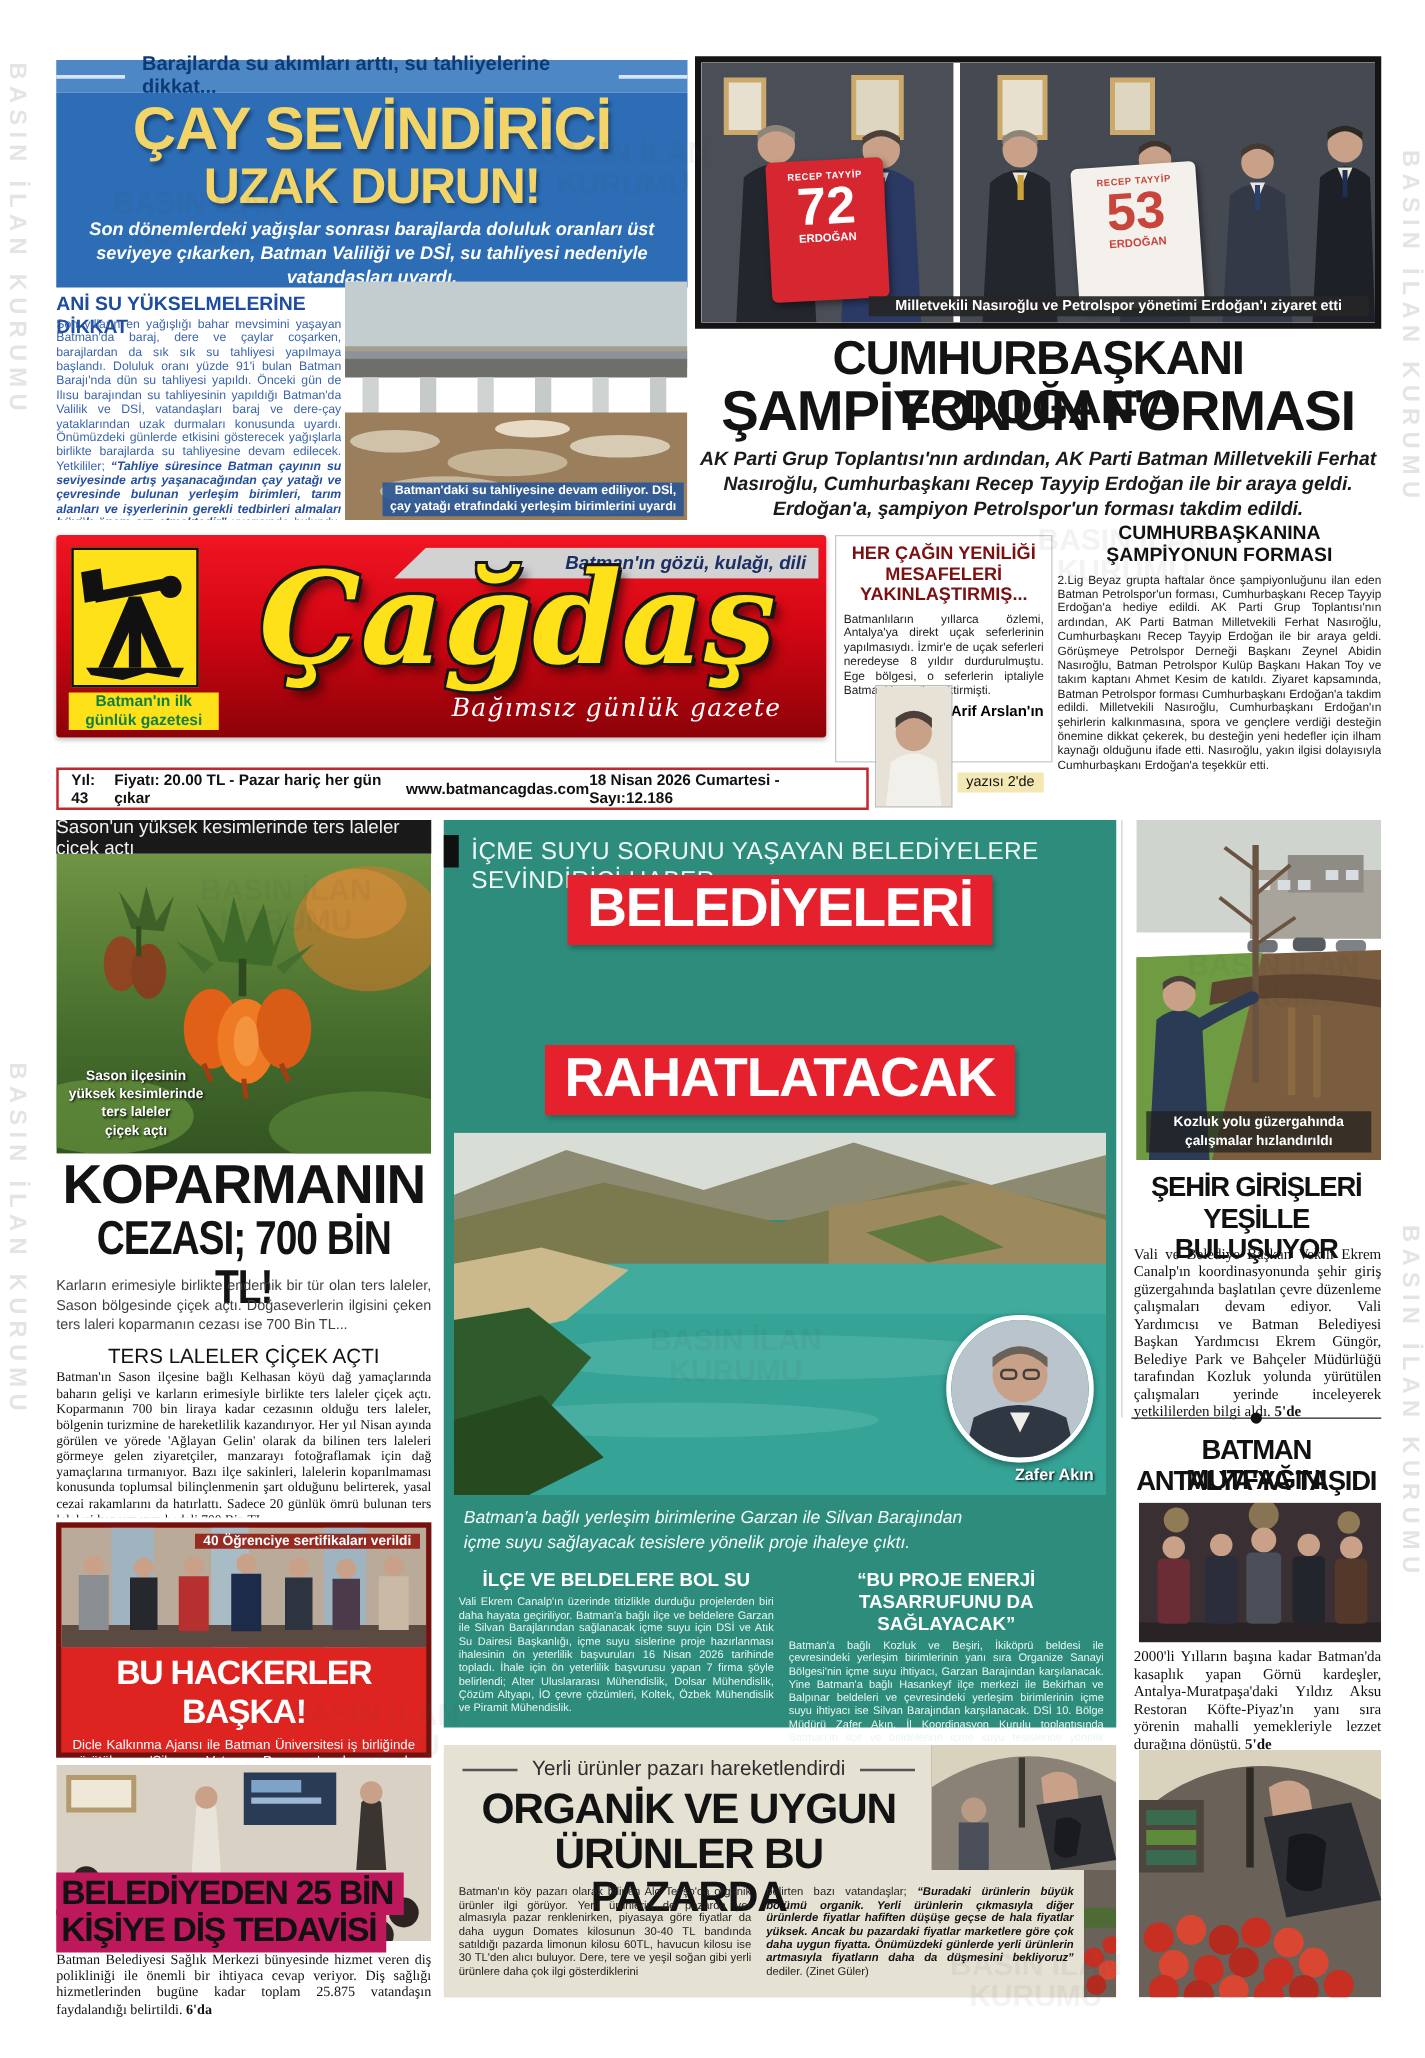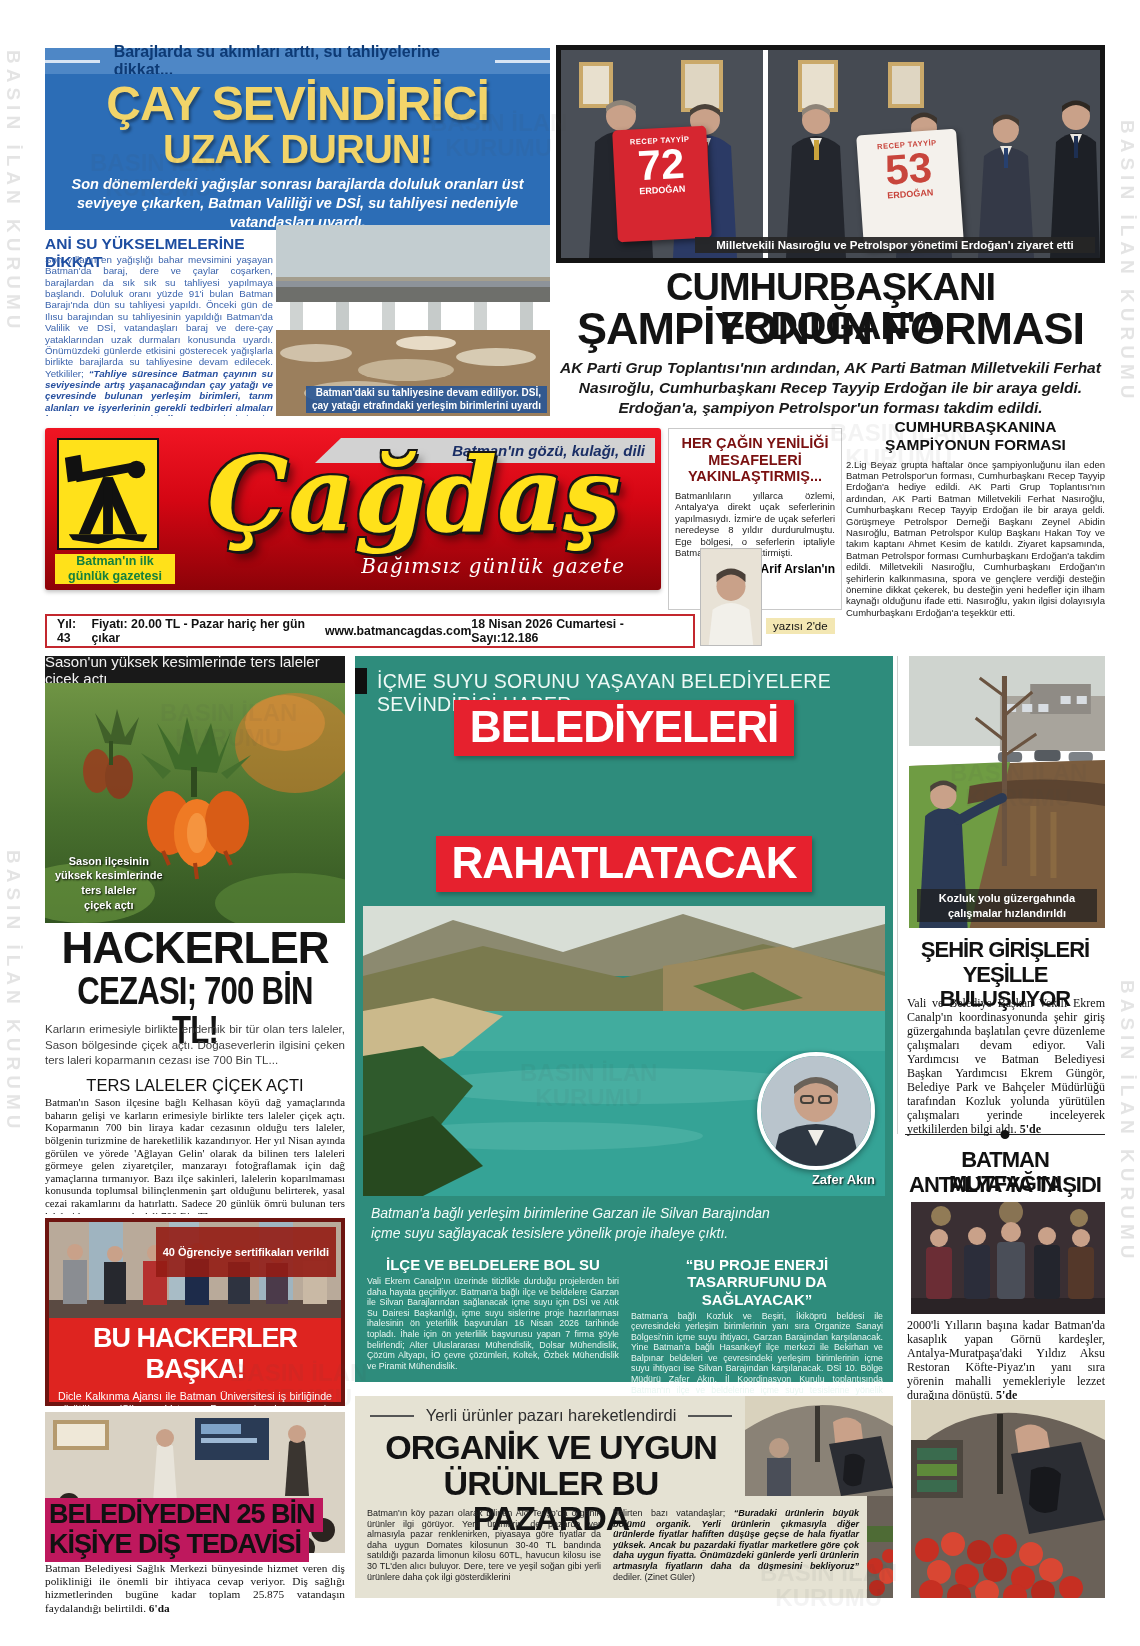--- a/index.html
+++ b/index.html
@@ -49,21 +49,21 @@
   
   .dateline{border:2px solid #c3272e;background:#fff;display:flex;align-items:center;justify-content:space-between;padding:0 10px;font-size:12.3px;font-weight:bold;color:#111}
   
   .blackbar{background:#191919;color:#f2f2f2;font-size:15px;display:flex;align-items:center;justify-content:center}
   .tulip-cap{position:absolute;left:10px;bottom:10px;color:#fff;font-weight:bold;font-size:11px;line-height:1.35;text-shadow:1px 1px 2px #000;white-space:pre-line;text-align:center}
   .tulip-deck{color:#3f3f3f;font-size:11.5px;line-height:1.35;text-align:justify}
   .tulip-sub{font-weight:400;font-size:16.5px;text-align:center;color:#111}
   .serif-body{font-family:"Liberation Serif",serif;font-size:10.8px;line-height:1.17;color:#111}
   
   .hack-box{border:4px solid #6e1410;background:#de2420}
-  .hack-badge{position:absolute;top:5px;right:5px;background:rgba(148,28,20,.9);color:#fff;font-weight:bold;font-size:11px;padding:19px 7px}
+  .hack-badge{position:absolute;top:5px;right:5px;background:rgba(148,28,20,.9);color:#fff;font-weight:bold;font-size:11px;padding:0 7px}
   .hack-hl{color:#fff;font-weight:900;font-size:27px;text-align:center;letter-spacing:-1px}
   .hack-body{color:#fff;font-size:10.6px;line-height:1.22;text-align:justify}
   
   .dental-line{display:inline-block;background:#be185d;font-weight:900;font-size:27px;letter-spacing:-1px;color:#111;padding:1px 8px 2px 4px}
   
   .teal{background:#2e8c7c}
   .teal-kicker{color:#eef9f6;font-size:19.5px;letter-spacing:.3px}
   .redbox{display:inline-block;background:#e6212e;color:#fff;font-weight:700;font-size:44px;letter-spacing:-1px;line-height:1;padding:5px 16px 7px;box-shadow:2px 3px 4px rgba(0,0,0,.25)}
   .teal-cap{color:#f4fcf9;font-style:italic;font-size:14px;line-height:1.4}
   .teal-title{color:#fff;font-weight:bold;font-size:15px;text-align:center;line-height:1.15}
@@ -288,21 +288,21 @@
         <path d="M118 168 L124 182 M150 180 L152 196 M180 168 L186 182" stroke="#a33d12" stroke-width="4"></path>
       </g>
       <ellipse cx="40" cy="210" rx="70" ry="30" fill="#6f9c43" opacity=".6"></ellipse>
       <ellipse cx="250" cy="220" rx="80" ry="30" fill="#5e8a3a" opacity=".6"></ellipse>
     </svg>
     <div class="tulip-cap">Sason ilçesinin
 yüksek kesimlerinde
 ters laleler
 çiçek açtı</div>
   </div>
-  <div class="abs hl" style="left:45px;top:926px;width:300px;font-size:44px">HACKERLER</div>
+  <div class="abs hl" style="left:45px;top:926px;width:300px;font-size:44px">KOPARMANIN</div>
   <div class="abs hl" style="left:45px;top:972px;width:300px;font-size:38px;transform:scale(.82,1);transform-origin:center">CEZASI; 700 BİN TL!</div>
   <p class="abs tulip-deck" style="left:45px;top:1022px;width:300px">Karların erimesiyle birlikte endemik bir tür olan ters laleler, Sason bölgesinde çiçek açtı. Doğaseverlerin ilgisini çeken ters laleri koparmanın cezası ise 700 Bin TL...</p>
   <div class="abs tulip-sub" style="left:45px;top:1076px;width:300px">TERS LALELER ÇİÇEK AÇTI</div>
   <p class="abs serif-body just" style="left:45px;top:1096px;width:300px;height:118px;overflow:hidden">Batman'ın Sason ilçesine bağlı Kelhasan köyü dağ yamaçlarında baharın gelişi ve karların erimesiyle birlikte ters laleler çiçek açtı. Koparmanın 700 bin liraya kadar cezasının olduğu ters laleler, bölgenin turizmine de hareketlilik kazandırıyor. Her yıl Nisan ayında görülen ve yörede 'Ağlayan Gelin' olarak da bilinen ters laleleri görmeye gelen ziyaretçiler, manzarayı fotoğraflamak için dağ yamaçlarına tırmanıyor. Bazı ilçe sakinleri, lalelerin koparılmaması konusunda toplumsal bilinçlenmenin şart olduğunu belirterek, yasal cezai rakamlarını da hatırlattı. Sadece 20 günlük ömrü bulunan ters laleleri koparmanın bedeli 700 Bin TL.</p>
 
   <div class="abs hack-box" style="left:45px;top:1218px;width:300px;height:188px">
     <div style="position:relative;height:96px;overflow:hidden">
       <svg width="100%" height="100%" viewBox="0 0 292 96" preserveAspectRatio="none">
         <rect width="292" height="96" fill="#b9aa9a"></rect>
         <rect x="40" width="34" height="96" fill="#9fb4c0"></rect>

